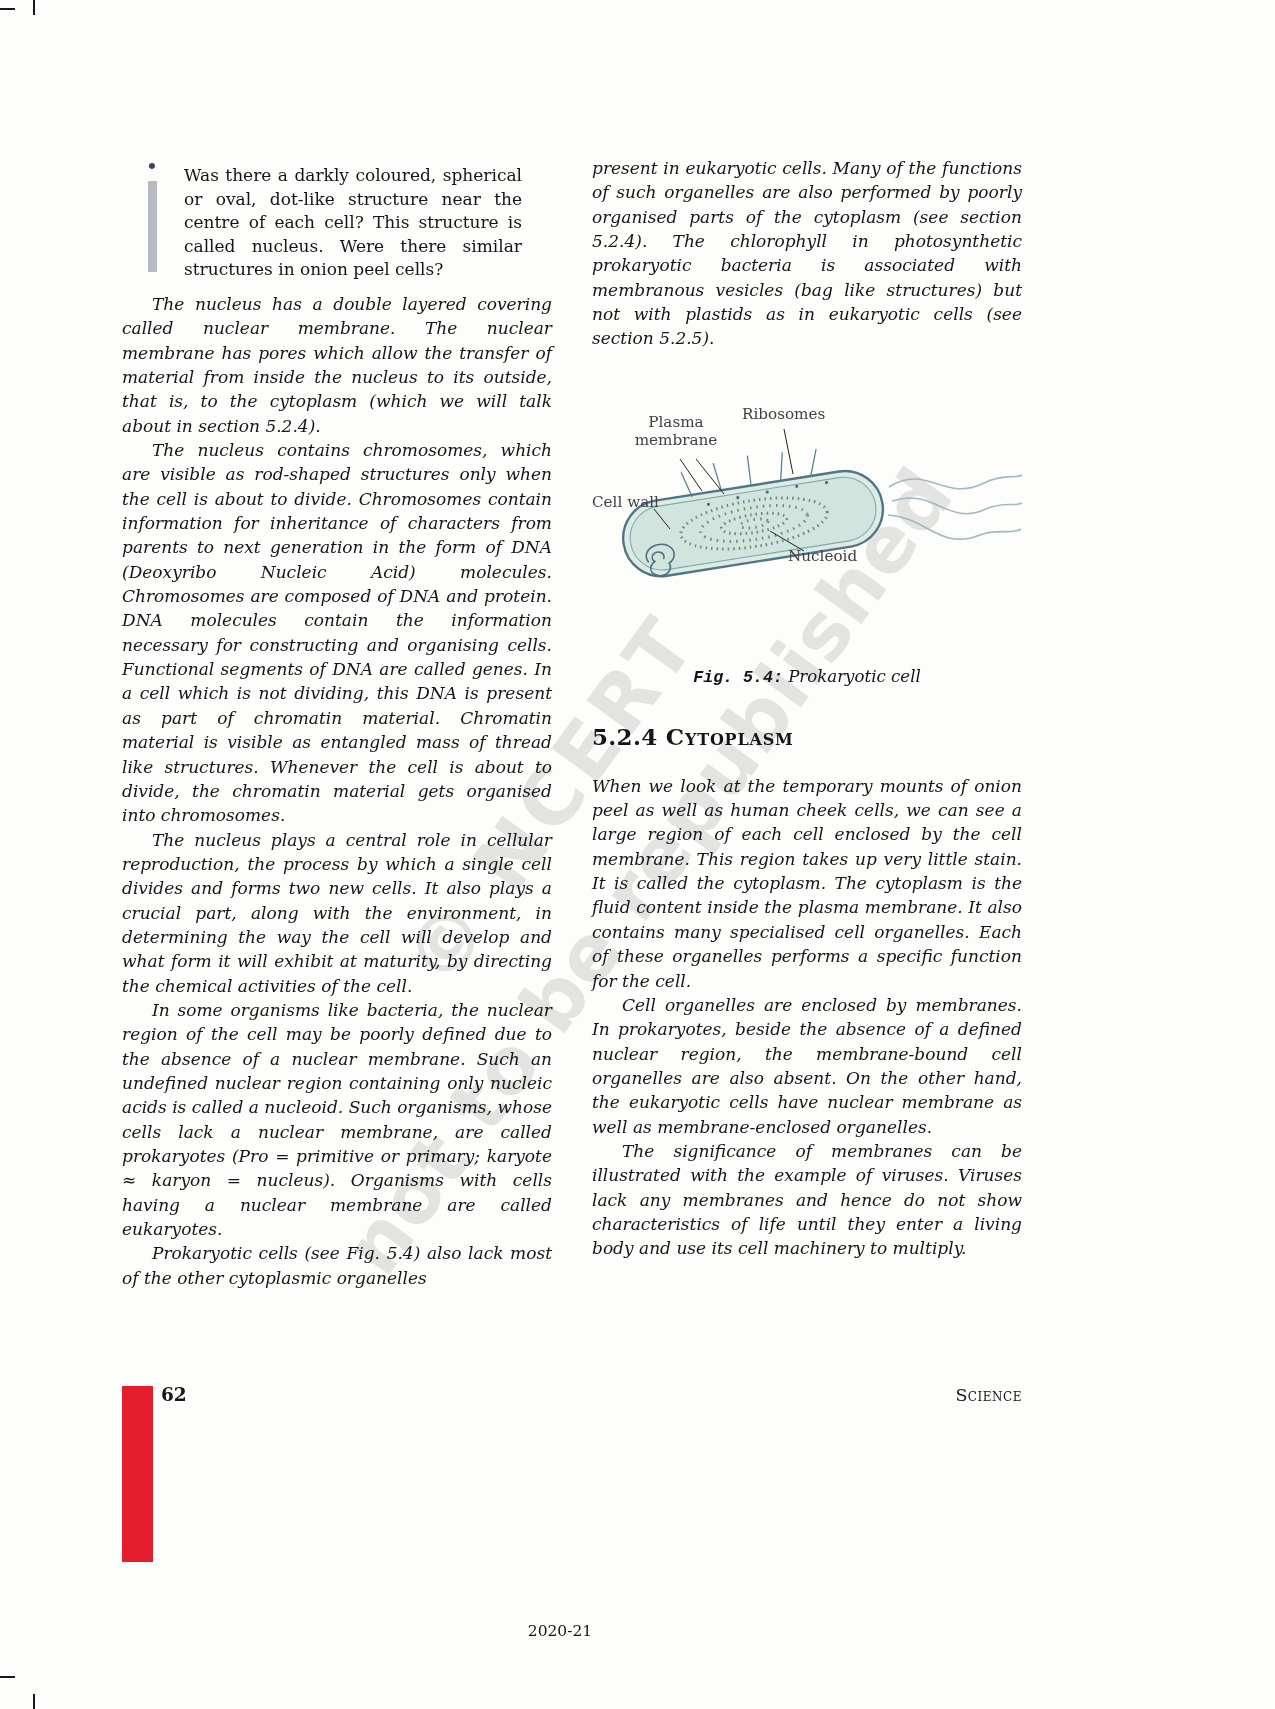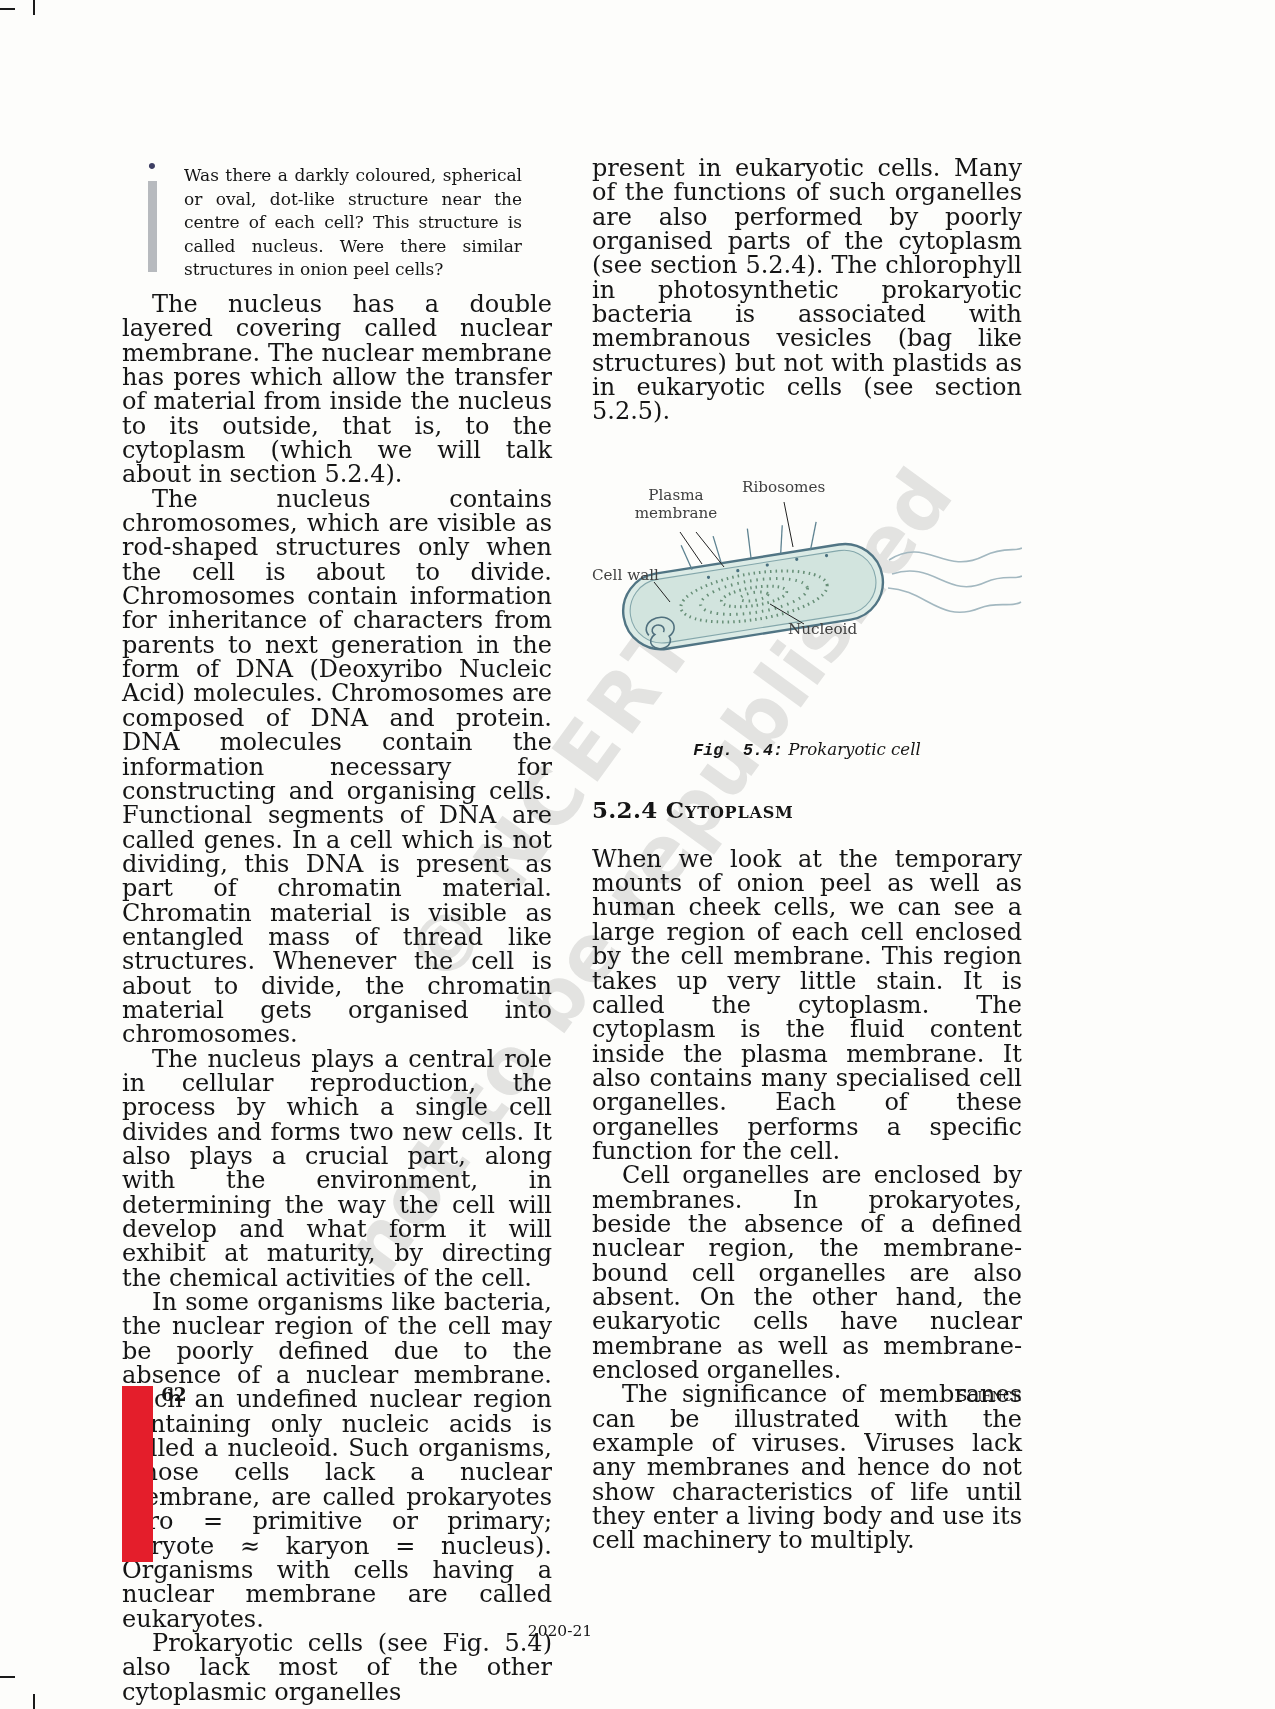--- a/index.html
+++ b/index.html
@@ -41,22 +41,23 @@
     left: 122px; top: 156px;
     width: 901px;
     display: flex;
     gap: 40px;
     z-index: 1;
   }
   .col { width: 430px; }
   .col p.body {
     margin: 0;
     text-align: justify;
-    font-size: 24px;
+    font-size: 17px;
     line-height: 24.35px;
+    font-style: italic;
   }
   .col p.indent { text-indent: 30px; }
 
   
   .qbox { display: flex; padding-left: 25px; margin-bottom: 10px; }
   .qbox-left { width: 10px; display: flex; flex-direction: column; align-items: center; }
   .qbox-bullet { font-size: 21px; line-height: 22px; color: #3d3f63; }
   .qbox-bar { width: 9px; flex: 1; background: #b7babe; margin-top: 3px; margin-bottom: 10px; }
   p.qtext {
     margin: 8px 0 0 27px;

